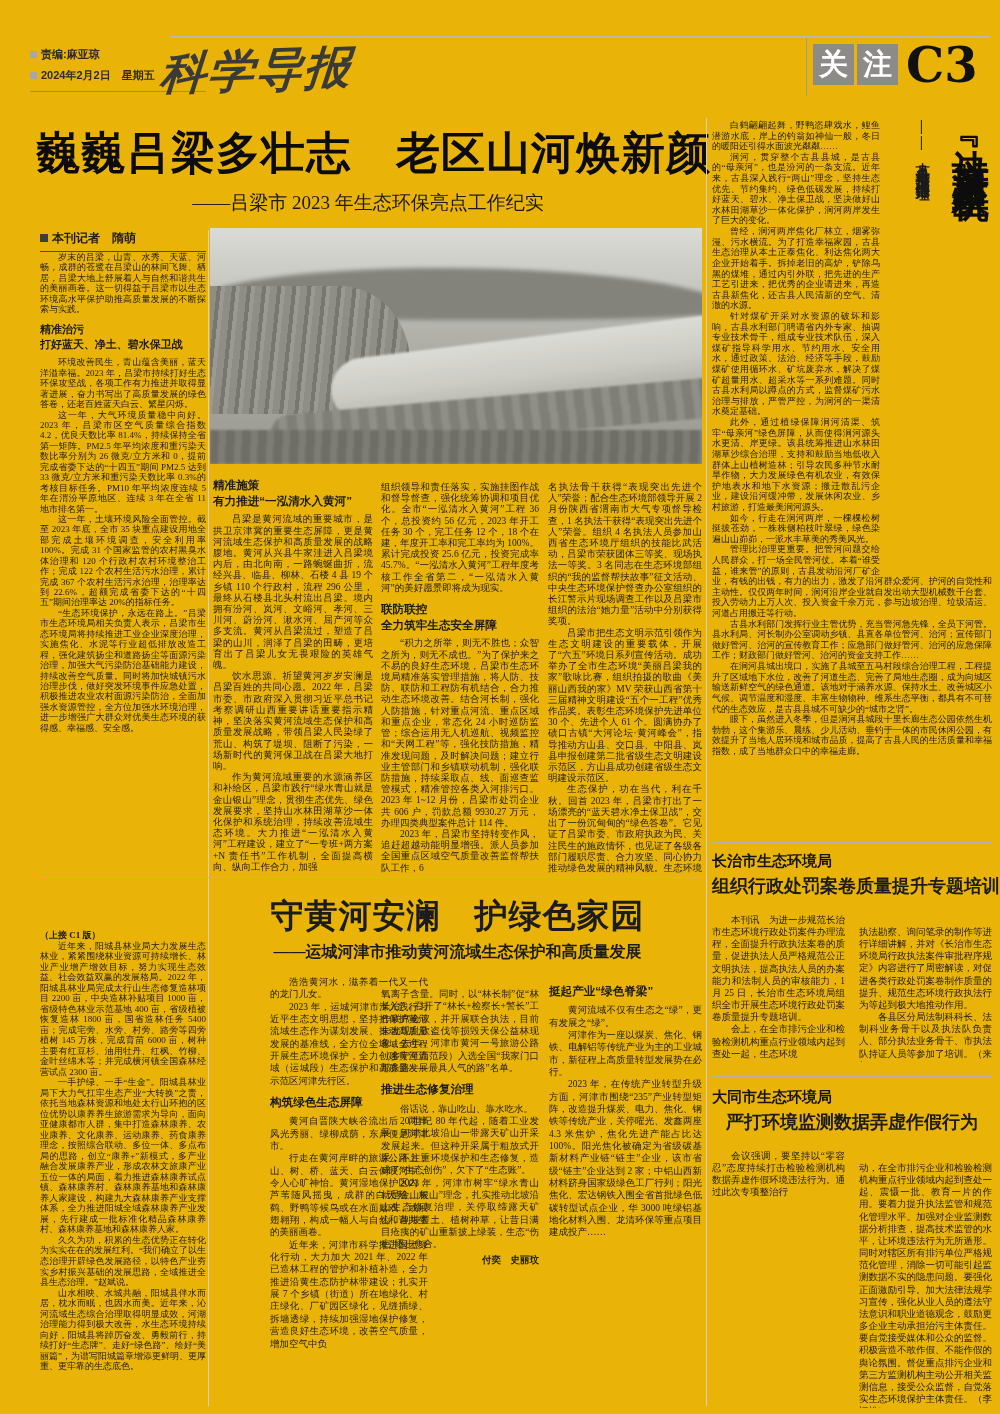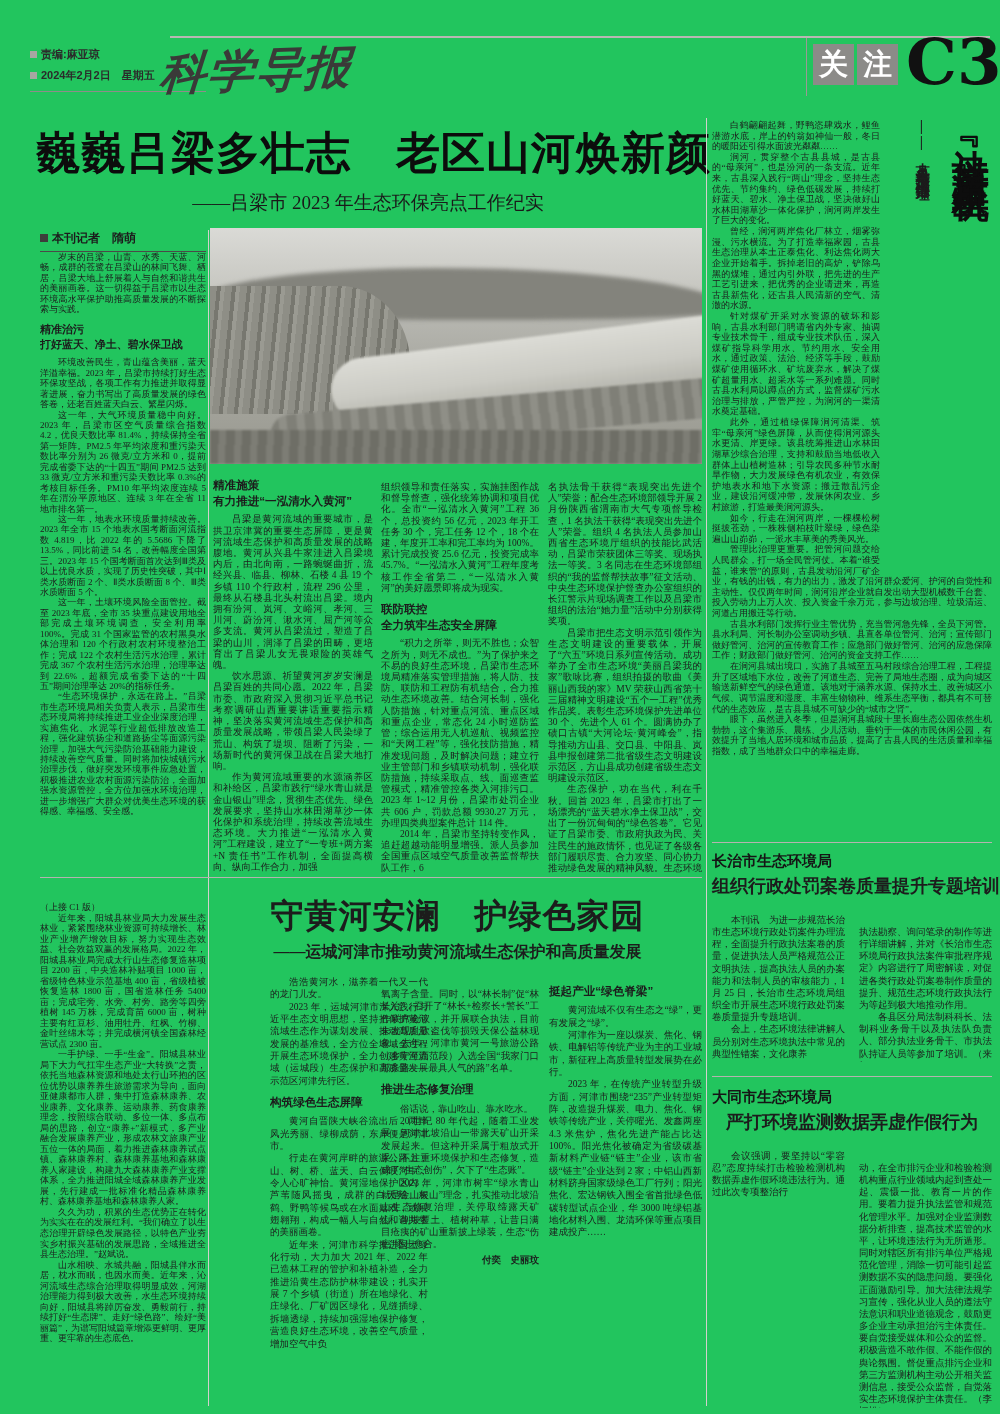--- a/index.html
+++ b/index.html
@@ -1,29 +1,29 @@
 <!DOCTYPE html>
 <html><head>
 <meta charset="utf-8">
 <style>
   html,body{margin:0;padding:0;background:#e8e6e2;}
-  .page{position:relative;width:1000px;height:1414px;margin:0 auto;background:#22c55e;
+  .page{position:relative;width:1000px;height:1414px;margin:0 auto;background:#eab308;
         font-family:"Liberation Serif",serif;color:#1c1c1c;overflow:hidden;}
   
   .rule-top{position:absolute;left:170px;top:36px;width:820px;height:2px;background:#b9b7b3;}
   .editor-block{position:absolute;left:30px;top:44px;width:176px;font-size:11px;font-weight:bold;
         font-family:"Liberation Sans",sans-serif;line-height:1.9;border-bottom:1px solid #8f8d89;padding-bottom:5px;color:#2b2b2b;}
   .editor-block .sq{display:inline-block;width:7px;height:7px;background:#a9a7a3;margin-right:4px;}
   .paper-logo{position:absolute;left:160px;top:40px;font-family:"DejaVu Serif",serif;
         font-size:46px;font-weight:bold;font-style:italic;color:#3a3a38;transform:skewX(-6deg) rotate(-2deg);letter-spacing:2px;}
   .head-vdiv{position:absolute;left:806px;top:38px;width:1px;height:58px;background:#9b9995;}
   .tagbox{position:absolute;top:44px;width:41px;height:41px;background:#8c8b88;color:#fff;
         font-family:"Liberation Sans",sans-serif;font-weight:bold;font-size:29px;display:flex;align-items:center;justify-content:center;}
   .tagbox.k1{left:813px;} .tagbox.k2{left:857px;}
-  .page-no{position:absolute;left:906px;top:24px;font-family:"DejaVu Serif",serif;font-size:64px;font-weight:bold;color:#111;}
+  .page-no{position:absolute;left:906px;top:37px;font-family:"DejaVu Serif",serif;font-size:48px;font-weight:bold;color:#111;}
   
   .vrule{position:absolute;width:1px;background:#d2d0cc;}
   .hrule{position:absolute;height:1px;background:#b5b3af;}
   
   .main-headline{position:absolute;left:36px;top:124px;width:664px;text-align:center;
         font-family:"Liberation Sans",sans-serif;font-weight:bold;font-size:44px;letter-spacing:1px;color:#0c0c0c;white-space:nowrap;}
   .main-subtitle{position:absolute;left:36px;top:190px;width:664px;text-align:center;font-size:19px;color:#1a1a1a;}
   .reporter-line{position:absolute;left:40px;top:230px;width:166px;font-size:12px;font-weight:bold;
         font-family:"Liberation Sans",sans-serif;border-bottom:1.5px solid #4a4a48;padding-bottom:4px;}
   .reporter-line .sq{display:inline-block;width:8px;height:8px;background:#3d3d3b;margin-right:4px;}
@@ -68,21 +68,21 @@
   .cz1{left:712px;top:914px;width:133px;height:148px;} .cz2{left:859px;top:914px;width:133px;height:148px;}
   .dt1{left:712px;top:1150px;width:133px;height:258px;} .dt2{left:859px;top:1150px;width:133px;height:258px;}
   .sec-col{font-size:9.5px;line-height:1.28;}
   
   .blk{margin:0;}
   .blk-p{text-indent:2em;}
   .blk-c{text-indent:0;margin-top:12px;}
   .blk-h{font-weight:bold;font-family:"Liberation Sans",sans-serif;white-space:pre-line;
         text-indent:0;margin:7px 0 5px;font-size:1.22em;line-height:1.4;}
   .blk-by{text-align:right;font-weight:bold;text-indent:0;margin-top:3px;}
-  .blk-lab{font-weight:normal;text-indent:0;}
+  .blk-lab{font-weight:bold;text-indent:0;margin-top:28px;}
 </style>
 </head>
 <body>
 
 <div class="page">
 
   <div class="rule-top"></div>
   <div class="editor-block">
     <div><span class="sq"></span><span>责编:麻亚琼</span></div>
     <div><span class="sq"></span><span>2024年2月2日</span>　<span>星期五</span></div>
@@ -96,21 +96,20 @@
   <div class="main-headline">巍巍吕梁多壮志　老区山河焕新颜</div>
   <div class="main-subtitle">——吕梁市 2023 年生态环保亮点工作纪实</div>
   <div class="reporter-line"><span class="sq"></span><span>本刊记者　隋萌</span></div>
 
   <div class="col left-main">
       <div class="blk blk-p">岁末的吕梁，山青、水秀、天蓝、河畅，成群的苍鹭在吕梁山的林间飞舞、栖居，吕梁大地上舒展着人与自然和谐共生的美丽画卷。这一切得益于吕梁市以生态环境高水平保护助推高质量发展的不断探索与实践。</div>
       <div class="blk blk-h">精准治污
 打好蓝天、净土、碧水保卫战</div>
       <div class="blk blk-p">环境改善民生，青山蕴含美丽，蓝天洋溢幸福。2023 年，吕梁市持续打好生态环保攻坚战，各项工作有力推进并取得显著进展，奋力书写出了高质量发展的绿色答卷，还老百姓蓝天白云、繁星闪烁。</div>
       <div class="blk blk-p">这一年，大气环境质量稳中向好。2023 年，吕梁市区空气质量综合指数 4.2，优良天数比率 81.4%，持续保持全省第一矩阵。PM2.5 年平均浓度和重污染天数比率分别为 26 微克/立方米和 0，提前完成省委下达的“十四五”期间 PM2.5 达到 33 微克/立方米和重污染天数比率 0.3%的考核目标任务。PM10 年平均浓度连续 5 年在渭汾平原地区、连续 3 年在全省 11 地市排名第一。</div>
-      <div class="blk blk-p">这一年，地表水环境质量持续改善。2023 年全市 15 个地表水国考断面河流指数 4.819，比 2022 年的 5.5686 下降了 13.5%，同比前进 54 名，改善幅度全国第三。2023 年 15 个国考断面首次达到Ⅲ类及以上优良水质，实现了历史性突破，其中Ⅰ类水质断面 2 个、Ⅱ类水质断面 8 个、Ⅲ类水质断面 5 个。</div>
       <div class="blk blk-p">这一年，土壤环境风险全面管控。截至 2023 年底，全市 35 块重点建设用地全部完成土壤环境调查，安全利用率 100%。完成 31 个国家监管的农村黑臭水体治理和 120 个行政村农村环境整治工作；完成 122 个农村生活污水治理，累计完成 367 个农村生活污水治理，治理率达到 22.6%，超额完成省委下达的“十四五”期间治理率达 20%的指标任务。</div>
       <div class="blk blk-p">“生态环境保护，永远在路上。”吕梁市生态环境局相关负责人表示，吕梁市生态环境局将持续推进工业企业深度治理，实施焦化、水泥等行业超低排放改造工程，强化建筑扬尘和道路扬尘等面源污染治理，加强大气污染防治基础能力建设，持续改善空气质量。同时将加快城镇污水治理步伐，做好突发环境事件应急处置，积极推进农业农村面源污染防治，全面加强水资源管控，全方位加强水环境治理，进一步增强广大群众对优美生态环境的获得感、幸福感、安全感。</div>
     </div>
 
   <div class="photo">
     <div class="ph-sky"></div>
     <div class="ph-hills"></div>
     <div class="ph-village"></div>
     <div class="ph-river"></div>
     <div class="ph-bank"></div>
@@ -122,21 +121,21 @@
 有力推进“一泓清水入黄河”</div>
       <div class="blk blk-p">吕梁是黄河流域的重要城市，是拱卫京津冀的重要生态屏障，更是黄河流域生态保护和高质量发展的战略腹地。黄河从兴县牛家洼进入吕梁境内后，由北向南，一路蜿蜒曲折，流经兴县、临县、柳林、石楼 4 县 19 个乡镇 110 个行政村，流程 296 公里，最终从石楼县北头村流出吕梁。境内拥有汾河、岚河、文峪河、孝河、三川河、蔚汾河、湫水河、屈产河等众多支流。黄河从吕梁流过，塑造了吕梁的山川，润泽了吕梁的田畴，更培育出了吕梁儿女无畏艰险的英雄气魄。</div>
       <div class="blk blk-p">饮水思源、祈望黄河岁岁安澜是吕梁百姓的共同心愿。2022 年，吕梁市委、市政府深入贯彻习近平总书记考察调研山西重要讲话重要指示精神，坚决落实黄河流域生态保护和高质量发展战略，带领吕梁人民染绿了荒山、构筑了堤坝、阻断了污染，一场新时代的黄河保卫战在吕梁大地打响。</div>
       <div class="blk blk-p">作为黄河流域重要的水源涵养区和补给区，吕梁市践行“绿水青山就是金山银山”理念，贯彻生态优先、绿色发展要求，坚持山水林田湖草沙一体化保护和系统治理，持续改善流域生态环境。大力推进“一泓清水入黄河”工程建设，建立了“一专班+两方案+N 责任书”工作机制，全面提高横向、纵向工作合力，加强</div>
     </div>
   <div class="col mid-col mid2">
       <div class="blk blk-c">组织领导和责任落实，实施挂图作战和督导督查，强化统筹协调和项目优化。全市“一泓清水入黄河”工程 36 个，总投资约 56 亿元，2023 年开工任务 30 个，完工任务 12 个，18 个在建，年度开工率和完工率均为 100%。累计完成投资 25.6 亿元，投资完成率 45.7%。“一泓清水入黄河”工程年度考核工作全省第二，“一泓清水入黄河”的美好愿景即将成为现实。</div>
       <div class="blk blk-h">联防联控
 全力筑牢生态安全屏障</div>
       <div class="blk blk-p">“积力之所举，则无不胜也；众智之所为，则无不成也。”为了保护来之不易的良好生态环境，吕梁市生态环境局精准落实管理措施，将人防、技防、联防和工程防有机结合，合力推动生态环境改善。结合河长制，强化人防措施，针对重点河流、重点区域和重点企业，常态化 24 小时巡防监管；综合运用无人机巡航、视频监控和“天网工程”等，强化技防措施，精准发现问题，及时解决问题；建立行业主管部门和乡镇联动机制，强化联防措施，持续采取点、线、面巡查监管模式，精准管控各类入河排污口。2023 年 1~12 月份，吕梁市处罚企业共 606 户，罚款总额 9930.27 万元，办理四类典型案件总计 114 件。</div>
-      <div class="blk blk-p">2014 年，吕梁市坚持转变作风，追赶超越动能明显增强。派人员参加全国重点区域空气质量改善监督帮扶队工作，6</div>
+      <div class="blk blk-p">2023 年，吕梁市坚持转变作风，追赶超越动能明显增强。派人员参加全国重点区域空气质量改善监督帮扶队工作，6</div>
     </div>
   <div class="col mid-col mid3">
       <div class="blk blk-c">名执法骨干获得“表现突出先进个人”荣誉；配合生态环境部领导开展 2 月份陕西省渭南市大气专项督导检查，1 名执法干获得“表现突出先进个人”荣誉。组织 4 名执法人员参加山西省生态环境厅组织的技能比武活动，吕梁市荣获团体三等奖、现场执法一等奖。3 名同志在生态环境部组织的“我的监督帮扶故事”征文活动、中央生态环境保护督查办公室组织的长江警示片现场调查工作以及吕梁市组织的法治“她力量”活动中分别获得奖项。</div>
       <div class="blk blk-p">吕梁市把生态文明示范引领作为生态文明建设的重要载体，开展了“六五”环境日系列宣传活动。成功举办了全市生态环境“美丽吕梁我的家”歌咏比赛，组织拍摄的歌曲《美丽山西我的家》MV 荣获山西省第十三届精神文明建设“五个一工程”优秀作品奖。表彰生态环境保护先进单位 30 个、先进个人 61 个。圆满协办了碛口古镇“大河论坛·黄河峰会”，指导推动方山县、交口县、中阳县、岚县申报创建第二批省级生态文明建设示范区，方山县成功创建省级生态文明建设示范区。</div>
       <div class="blk blk-p">生态保护，功在当代，利在千秋。回首 2023 年，吕梁市打出了一场漂亮的“蓝天碧水净土保卫战”，交出了一份沉甸甸的“绿色答卷”。它见证了吕梁市委、市政府执政为民、关注民生的施政情怀，也见证了各级各部门履职尽责、合力攻坚、同心协力推动绿色发展的精神风貌。生态环境保护任重道远，征途漫漫，惟有奋斗。</div>
     </div>
 
   <div class="vrule" style="left:208px;top:230px;height:1176px;"></div>
   <div class="vrule" style="left:706px;top:118px;height:1288px;"></div>
   <div class="hrule" style="left:40px;top:877px;width:662px;"></div>
@@ -192,21 +191,21 @@
         <div class="blk blk-p">古县水利部门发挥行业主管优势，充当管河急先锋，全员下河管。县水利局、河长制办公室调动乡镇、县直各单位管河、治河；宣传部门做好管河、治河的宣传教育工作；应急部门做好管河、治河的应急保障工作；财政部门做好管河、治河的资金支持工作……</div>
         <div class="blk blk-p">在涧河县城出境口，实施了县城至五马村段综合治理工程，工程提升了区域地下水位，改善了河道生态、完善了局地生态圈，成为向城区输送新鲜空气的绿色通道。该地对于涵养水源、保持水土、改善城区小气候、调节温度和湿度、丰富生物物种、维系生态平衡，都具有不可替代的生态效应，是古县县城不可缺少的“城市之肾”。</div>
         <div class="blk blk-p">眼下，虽然进入冬季，但是涧河县城段十里长廊生态公园依然生机勃勃，这个集游乐、晨练、少儿活动、垂钓于一体的市民休闲公园，有效提升了当地人居环境和城市品质，提高了古县人民的生活质量和幸福指数，成了当地群众口中的幸福走廊。</div>
       </div>
   </div>
 
   <div class="agency" style="top:852px;">长治市生态环境局</div>
   <div class="sec-headline" style="top:874px;">组织行政处罚案卷质量提升专题培训</div>
   <div class="col sec-col cz1">
       <div class="blk blk-p">本刊讯　为进一步规范长治市生态环境行政处罚案件办理流程，全面提升行政执法案卷的质量，促进执法人员严格规范公正文明执法，提高执法人员的办案能力和法制人员的审核能力，1 月 25 日，长治市生态环境局组织全市开展生态环境行政处罚案卷质量提升专题培训。</div>
-      <div class="blk blk-p">会上，生态环境法律讲解人员分别对生态环境执法中常见的典型性错案，文化康养</div>
+      <div class="blk blk-p">会上，在全市排污企业和检验检测机构重点行业领域内起到查处一起，生态环境</div>
     </div>
   <div class="col sec-col cz2">
       <div class="blk blk-c">执法勘察、询问笔录的制作等进行详细讲解，并对《长治市生态环境局行政执法案件审批程序规定》内容进行了周密解读，对促进各类行政处罚案卷制作质量的提升、规范生态环境行政执法行为等起到极大地推动作用。</div>
       <div class="blk blk-p">各县区分局法制科科长、法制科业务骨干以及执法队负责人、部分执法业务骨干、市执法队持证人员等参加了培训。（来虹）</div>
     </div>
 
   <div class="agency" style="top:1088px;">大同市生态环境局</div>
   <div class="sec-headline" style="top:1110px;">严打环境监测数据弄虚作假行为</div>
   <div class="col sec-col dt1">
       <div class="blk blk-p">会议强调，要坚持以“零容忍”态度持续打击检验检测机构数据弄虚作假环境违法行为。通过此次专项整治行</div>

